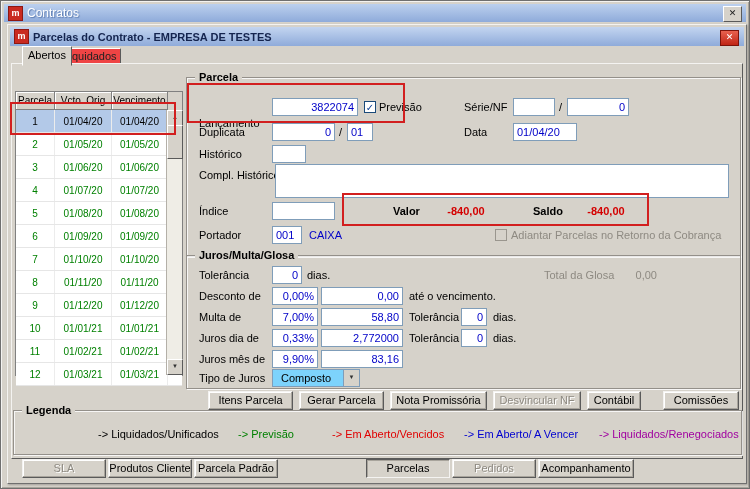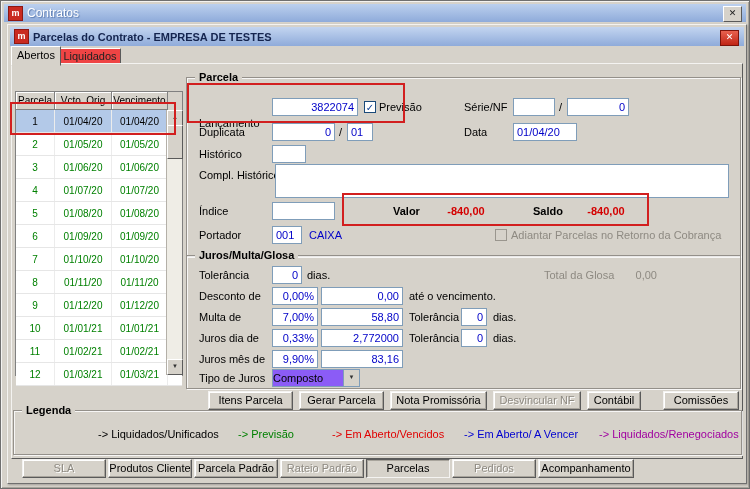--- a/index.html
+++ b/index.html
@@ -11,21 +11,21 @@
   .tb-outer{position:absolute;left:3px;top:3px;right:3px;height:18px;background:linear-gradient(180deg,#bcd0ee,#8fabda);}
   .tb-outer .t-title{color:#fff;text-shadow:1px 1px 1px #5f7db0;font-size:12px;white-space:nowrap;}
   .tb-inner{position:absolute;left:2px;top:2px;right:2px;height:19px;background:linear-gradient(180deg,#c3d5f0,#8fabda);}
   .tb-inner .t-title{color:#14244e;font-weight:bold;font-size:11px;white-space:nowrap;}
   .app-icon{width:13px;height:13px;background:#c92a21;border:1px solid #8d1712;color:#fff;font-weight:bold;font-size:9px;line-height:12px;text-align:center;flex:0 0 auto;}
   .close-btn{position:absolute;right:4px;top:2px;width:17px;height:14px;background:#d6d2ca;border:1px solid;border-color:#fff #5a5a5a #5a5a5a #fff;font-size:9px;line-height:12px;text-align:center;color:#222;}
   .close-red{position:absolute;right:5px;top:3px;width:17px;height:14px;background:linear-gradient(180deg,#e8614f,#c02515);border:1px solid #7c130a;color:#fff;font-size:9px;line-height:12px;text-align:center;font-weight:bold;}
   .inner-window{position:absolute;left:6px;top:23px;width:738px;height:458px;background:#d6d2ca;border:1px solid;border-color:#f4f3f1 #6f6f6f #6f6f6f #f4f3f1;box-shadow:1px 1px 2px rgba(0,0,0,.25);}
   
   .tab{position:absolute;background:#d6d2ca;border:1px solid;border-color:#fff #5a5a5a transparent #fff;text-align:center;font-size:11px;}
-  .tab.active{left:3px;top:21px;width:48px;height:18px;line-height:17px;z-index:3;}
+  .tab.active{left:14px;top:21px;width:48px;height:18px;line-height:17px;z-index:3;}
   .tab.inactive{left:51px;top:23px;width:60px;height:16px;line-height:15px;background:#ef4444;z-index:1;color:#222;}
   .tab-panel{position:absolute;left:3px;top:38px;width:730px;height:394px;background:#d6d2ca;border:1px solid;border-color:#f4f3f1 #5a5a5a #5a5a5a #f4f3f1;z-index:2;}
   
   .grid{position:absolute;left:3px;top:27px;width:166px;height:283px;background:#fff;border:1px solid #808080;}
   .grid-head{display:flex;height:18px;background:#d6d2ca;}
   .gh{border-right:1px solid #808080;border-bottom:1px solid #808080;box-shadow:inset 1px 1px 0 #fff;font-size:10px;display:flex;align-items:center;justify-content:center;}
   .trow{display:flex;height:22px;border-bottom:1px solid #e6e6e6;background:#fff;}
   .trow.selected{background:#b3c9e8;}
   .tc{display:flex;align-items:center;justify-content:center;font-size:10px;border-right:1px solid #ececec;}
   .c1{width:38px;} .c2{width:56px;} .c3{width:55px;}
@@ -37,21 +37,21 @@
   .gtitle{position:absolute;left:8px;top:-7px;background:#d6d2ca;padding:0 4px;font-weight:bold;font-size:11px;}
   .lbl{position:absolute;font-size:11px;line-height:18px;white-space:nowrap;}
   .lbl-b{font-weight:bold;}
   .gray{color:#8e8a82;}
   .field{position:absolute;height:18px;background:#fff;border:1px solid #7f9db9;font-size:11px;line-height:16px;padding:0 3px;color:#0000c8;box-sizing:border-box;}
   .field.num{text-align:right;}
   .bigfield{position:absolute;background:#fff;border:1px solid #7f9db9;box-sizing:border-box;}
   .val-red{position:absolute;font-size:11px;line-height:18px;font-weight:bold;color:#d40000;text-align:center;}
   .checkbox{position:absolute;width:12px;height:12px;background:#fff;border:1px solid #1a4a7a;font-size:10px;line-height:11px;text-align:center;color:#0b3d91;font-weight:bold;box-sizing:border-box;}
   .checkbox.dis{background:#d6d2ca;border-color:#9a968e;}
-  .combo{position:absolute;height:18px;background:#8b5cf6;border:1px solid #7f9db9;font-size:11px;line-height:16px;padding:0 18px 0 0;box-sizing:border-box;}
+  .combo{position:absolute;height:18px;background:#7dd3fc;border:1px solid #7f9db9;font-size:11px;line-height:16px;padding:0 18px 0 8px;box-sizing:border-box;}
   .combo .arrow{position:absolute;right:0;top:0;width:15px;height:16px;background:#d6d2ca;border-left:1px solid #7f9db9;font-size:6px;text-align:center;line-height:15px;color:#333;}
   
   .btn{position:absolute;height:19px;background:#d6d2ca;border:1px solid;border-color:#f4f3f1 #5a5a5a #5a5a5a #f4f3f1;box-shadow:inset -1px -1px 0 #a8a49c,inset 1px 1px 0 #fff;font-size:11px;text-align:center;line-height:17px;cursor:default;box-sizing:border-box;white-space:nowrap;}
   .btn.disabled{color:#8e8a82;text-shadow:1px 1px 0 #fff;}
   .btn.pressed{border-color:#5a5a5a #f4f3f1 #f4f3f1 #5a5a5a;box-shadow:inset 1px 1px 0 #a8a49c;}
   .annot{position:absolute;border:2px solid #d21f1f;z-index:40;pointer-events:none;}
   .legend-item{position:absolute;font-size:11px;white-space:nowrap;}
 </style>
 </head>
 <body>
@@ -241,21 +241,20 @@
           <span class="legend-item" style="left: 224px; top: 17px; color: rgb(0, 128, 0);">-&gt; Previsão</span>
           <span class="legend-item" style="left: 318px; top: 17px; color: rgb(224, 0, 0);">-&gt; Em Aberto/Vencidos</span>
           <span class="legend-item" style="left: 450px; top: 17px; color: rgb(0, 0, 208);">-&gt; Em Aberto/ A Vencer</span>
           <span class="legend-item" style="left: 585px; top: 17px; color: rgb(160, 0, 160);">-&gt; Liquidados/Renegociados</span>
         </div>
       </div>
 
       <div class="btn disabled" style="left:14px;top:434px;width:84px">SLA</div>
       <div class="btn" style="left:100px;top:434px;width:84px">Produtos Cliente</div>
       <div class="btn" style="left:186px;top:434px;width:84px">Parcela Padrão</div>
-      <div class="btn disabled" style="left:272px;top:434px;width:84px">Rateio Padrão</div>
       <div class="btn pressed" style="left:358px;top:434px;width:84px">Parcelas</div>
       <div class="btn disabled" style="left:444px;top:434px;width:84px">Pedidos</div>
       <div class="btn" style="left:530px;top:434px;width:96px">Acompanhamento</div>
     </div>
   </div>
 
   <div class="annot" style="left:10px;top:102px;width:162px;height:29px"></div>
   <div class="annot" style="left:187px;top:83px;width:214px;height:36px"></div>
   <div class="annot" style="left:342px;top:193px;width:303px;height:29px"></div>
 </div>

